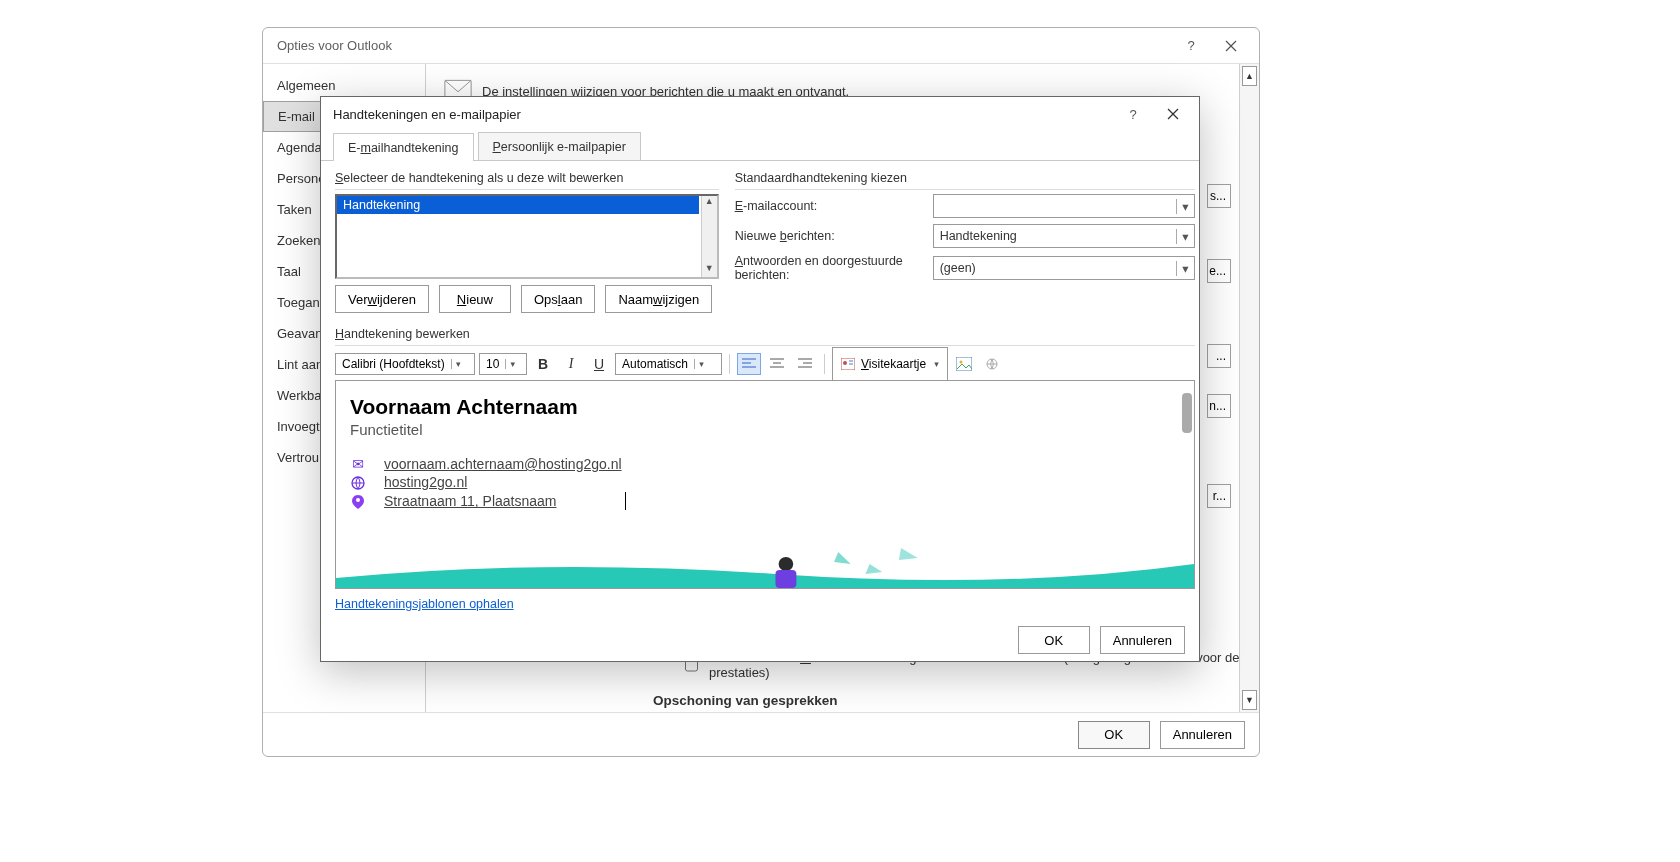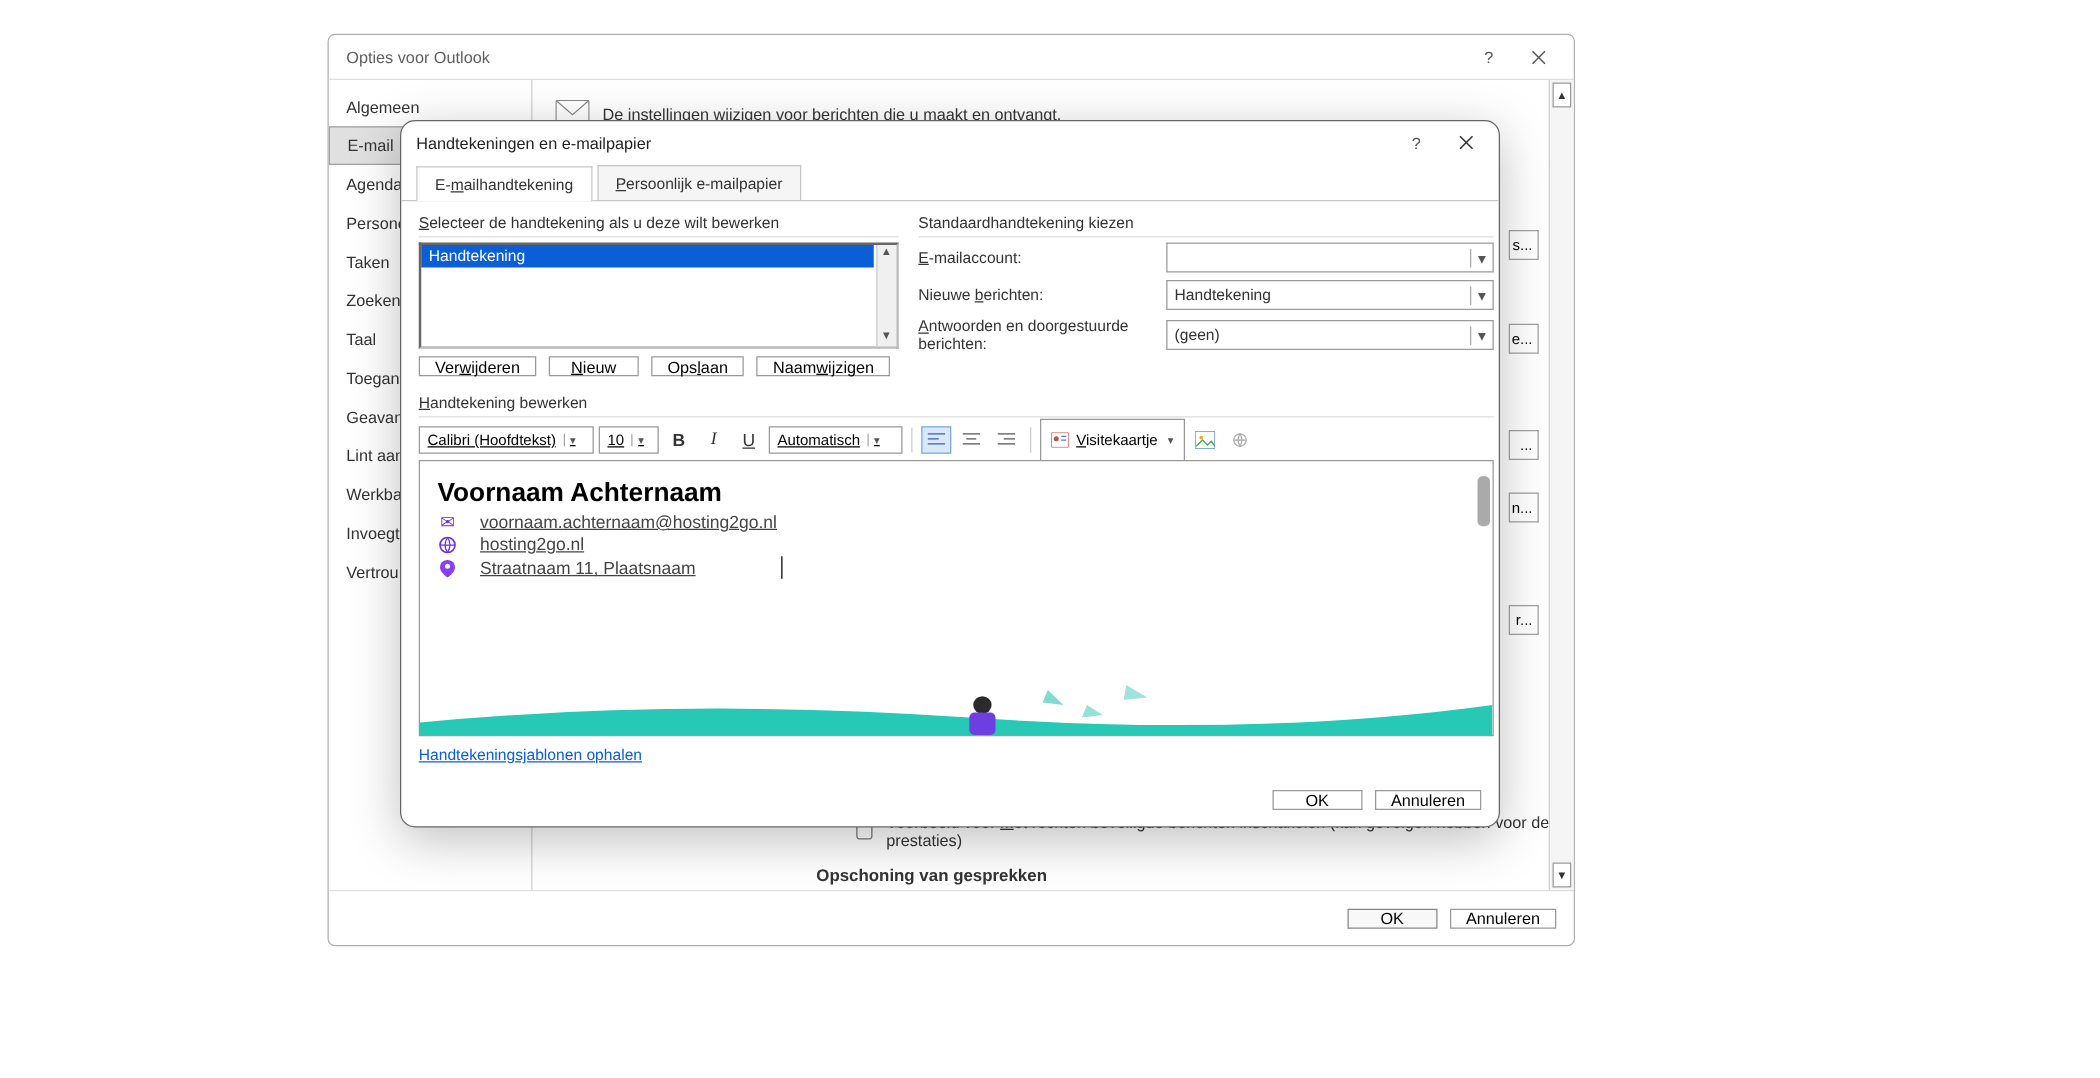--- a/index.html
+++ b/index.html
@@ -63,30 +63,30 @@
   }
   .preview-row input[type="checkbox"] { width: 14px; height: 14px; }
   .cleanup-label {
     position: absolute; bottom: 4px; left: 184px; font-weight: 600; font-size: 13.5px; color: #333; margin-left: 43px;
   }
 
   .options-footer {
     height: 44px; border-top: 1px solid #e0e0e0; display: flex; align-items: center; justify-content: flex-end; gap: 10px; padding-right: 14px;
   }
   .btn {
-    min-width: 72px; height: 16px; border: 1px solid #999; background: #fff; font-size: 13px;
+    min-width: 72px; height: 28px; border: 1px solid #999; background: #fff; font-size: 13px;
     display: inline-flex; align-items: center; justify-content: center; padding: 0 12px;
   }
   .btn.primary { border: 1px solid #888; background: #f8f8f8; }
 
   
   .sig-dialog {
     position: absolute;
     left: 320px; top: 96px; width: 880px; height: 566px;
-    background: #fff; border: 1px solid #666; border-radius: 12px;
+    background: #fff; border: 1px solid #666; border-radius: 0;
     box-shadow: 0 10px 40px rgba(0,0,0,0.25);
     display: flex; flex-direction: column;
   }
   .sig-titlebar {
     height: 34px; display: flex; align-items: center; padding: 0 6px 0 12px;
     font-size: 13px; color: #222;
   }
   .sig-titlebar .spacer { flex: 1; }
 
   .tabs-row {
@@ -136,21 +136,21 @@
 
   .sig-action-row { display: flex; gap: 10px; margin-top: 6px; }
 
   .edit-title { font-size: 12.5px; color: #333; margin: 14px 0 4px 0; border-bottom: 1px solid #ddd; padding-bottom: 4px; }
 
   .toolbar {
     display: flex; align-items: center; gap: 4px; height: 28px; margin-bottom: 2px;
   }
   .tool-combo {
     border: 1px solid #999; height: 22px; font-size: 12px; background: #fff;
-    display: flex; align-items: center; text-decoration: underline;
+    display: flex; align-items: center;
   }
   .tool-combo span.txt { padding: 0 6px; }
   .tool-combo span.arr { width: 14px; border-left: 1px solid #aaa; text-align: center; color: #555; font-size: 9px; }
   .tool-btn {
     width: 24px; height: 22px; display: flex; align-items: center; justify-content: center;
     border: 1px solid transparent; font-size: 14px; color: #333;
   }
   .tool-btn.selected { border: 1px solid #7aa8e6; background: #dbe8fa; }
   .tool-sep { width: 1px; height: 20px; background: #ccc; margin: 0 3px; }
   .toolbar-buscard {
@@ -409,20 +409,21 @@
             <line x1="3" y1="7" x2="13" y2="7" stroke="#aaa"></line>
             <path d="M8 2 Q5 7 8 12" fill="none" stroke="#aaa"></path>
             <path d="M8 2 Q11 7 8 12" fill="none" stroke="#aaa"></path>
           </svg>
       </div>
     </div>
 
     <div class="editor">
       <div class="editor-content">
         <div class="name-hdr">Voornaam Achternaam</div>
+        <div class="job">Functietitel</div>
         <div class="contact-row">
           <span class="ci">✉</span>
           <a>voornaam.achternaam@hosting2go.nl</a>
         </div>
         <div class="contact-row">
           <span class="ci">
             <svg width="14" height="14" style="vertical-align:middle">
                 <circle cx="7" cy="7" r="6" fill="none" stroke="#6a2fe6" stroke-width="1.3"></circle>
                 <line x1="1" y1="7" x2="13" y2="7" stroke="#6a2fe6"></line>
                 <path d="M7 1 Q3 7 7 13" fill="none" stroke="#6a2fe6"></path>

